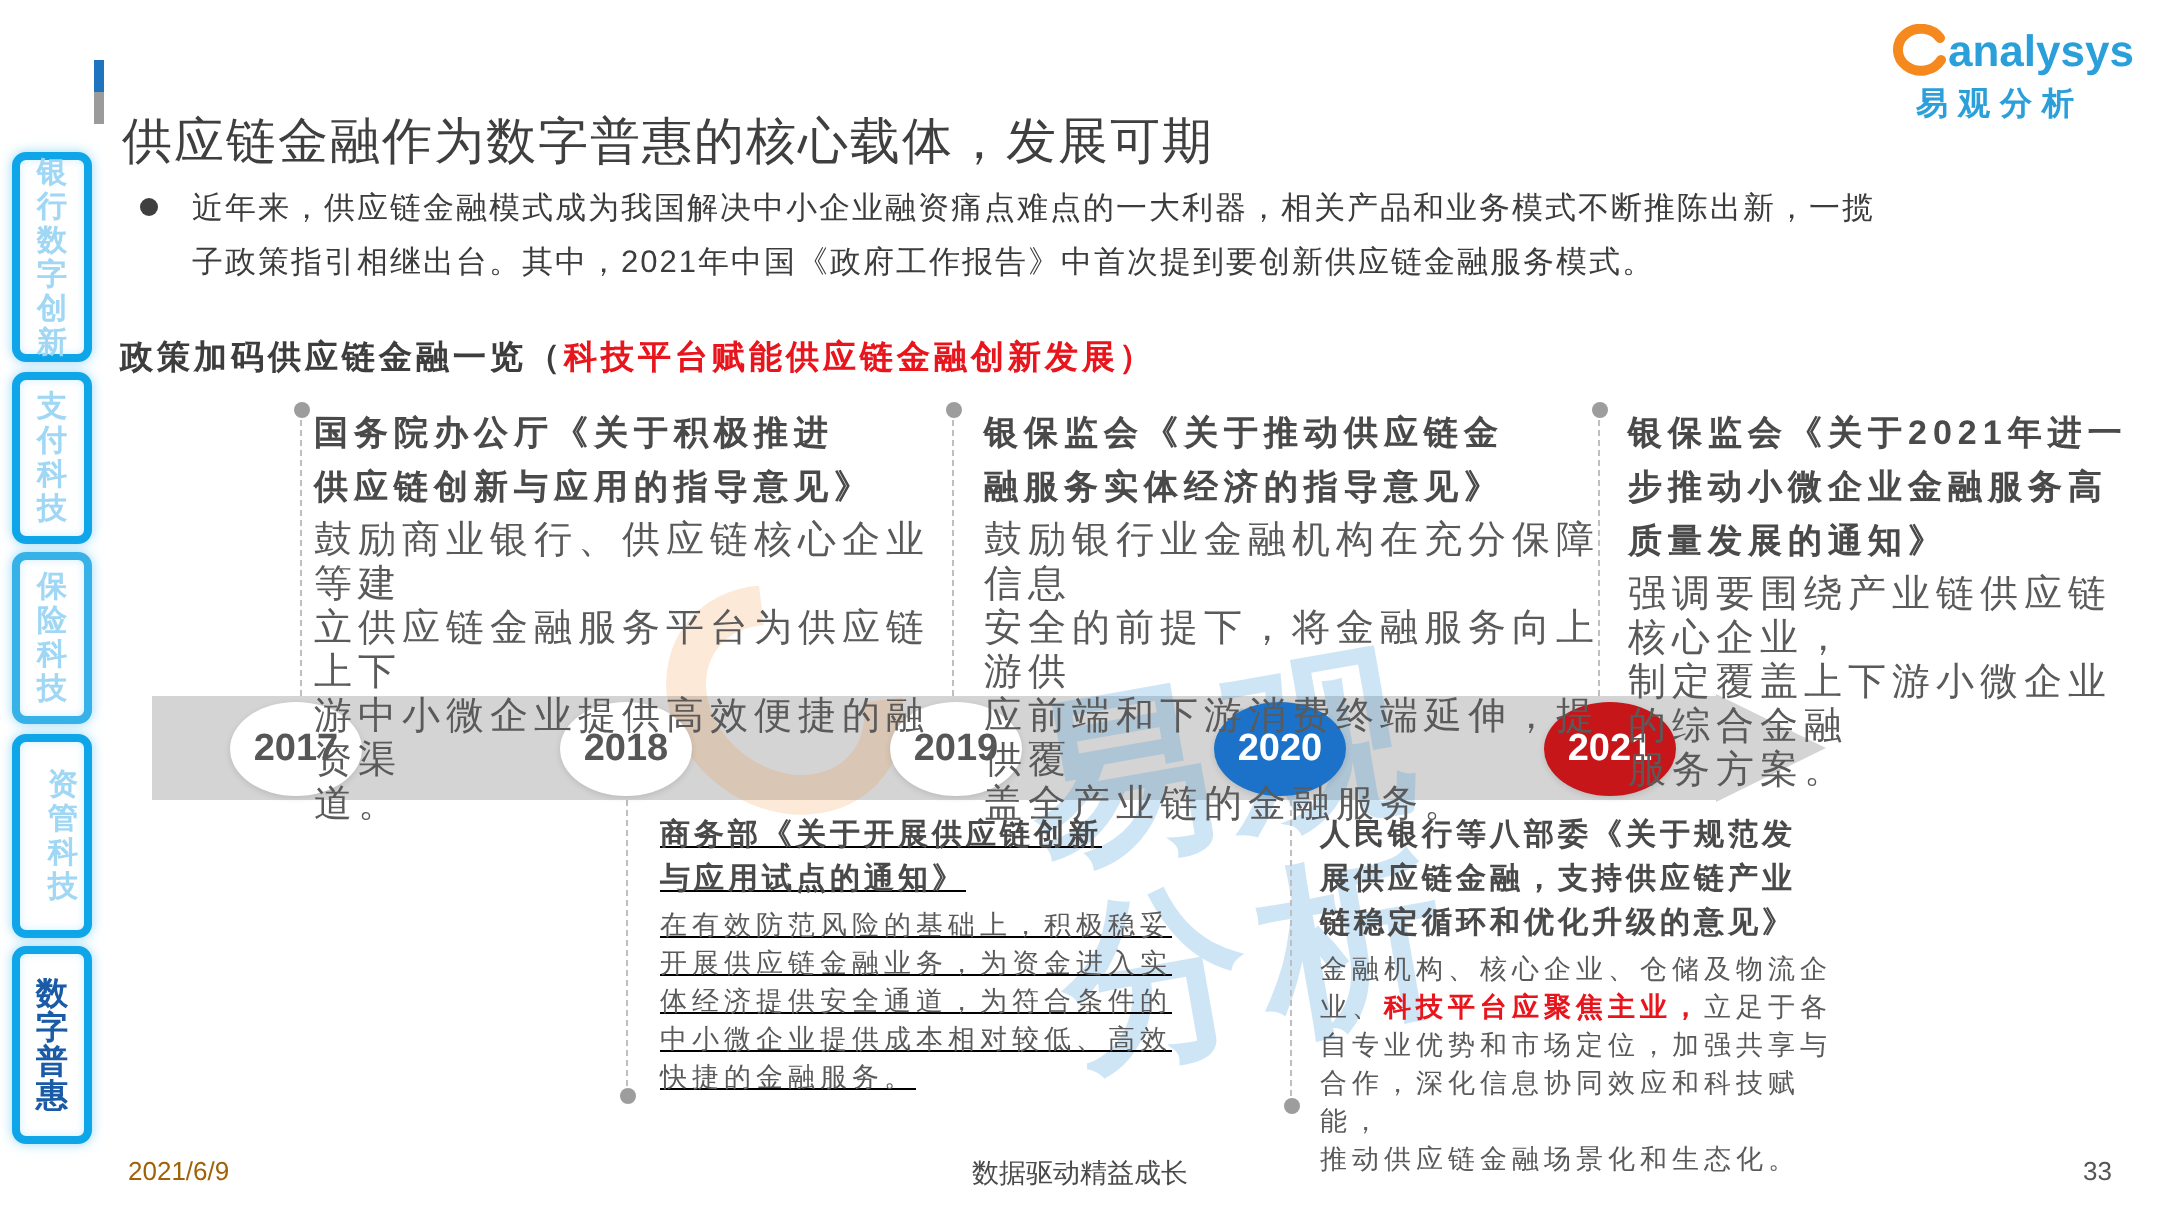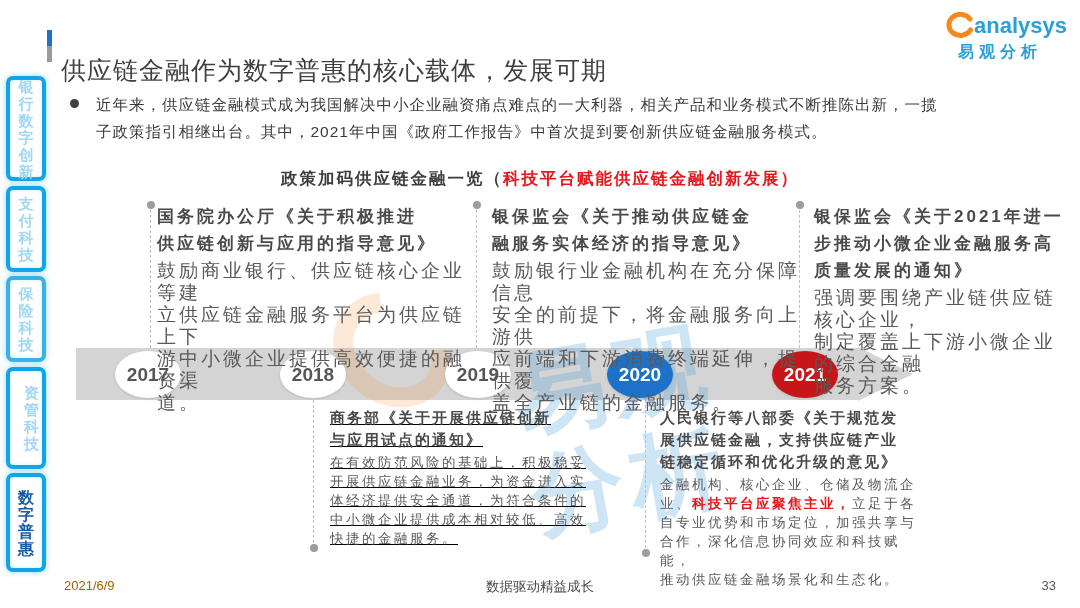--- a/index.html
+++ b/index.html
@@ -34,21 +34,21 @@
   .logo{ position:absolute; left:942px; top:12px; width:130px; }
   .logo-top{ display:flex; align-items:center; }
   .logo-latin{ color:#2b9fd9; font-size:22px; font-weight:bold; letter-spacing:0; line-height:26px; }
   .logo-cn{ color:#2b9fd9; font-size:16px; font-weight:bold; letter-spacing:5px; margin:2px 0 0 16px; }
   
   .bullet-dot{ position:absolute; left:70px; top:99px; width:9px; height:9px;
     border-radius:50%; background:#3f3f3f; }
   .intro-text{ position:absolute; left:96px; top:91px; width:962px; font-size:15.5px;
     line-height:27px; color:#3c3c3c; letter-spacing:1px; white-space:pre-line; }
   
-  .section-heading{ position:absolute; left:60px; top:168px; width:960px; text-align:center;
+  .section-heading{ position:absolute; left:60px; top:168px; width:960px; text-align:left;
     font-size:16.5px; font-weight:bold; color:#3d3d3d; letter-spacing:2px; }
   .section-heading .hl{ color:#e8151d; }
   
   .wm-ring{ position:absolute; left:330px; top:296px; width:125px; height:108px;
     border:20px solid rgba(243,146,55,.20); border-top-color:transparent;
     border-radius:50%; transform:rotate(38deg); }
   .wm-text{ position:absolute; left:522px; top:326px; width:224px; font-size:92px;
     font-weight:bold; color:rgba(60,150,220,.25); line-height:102px;
     letter-spacing:8px; transform:rotate(-10deg); word-break:break-all; }
   

